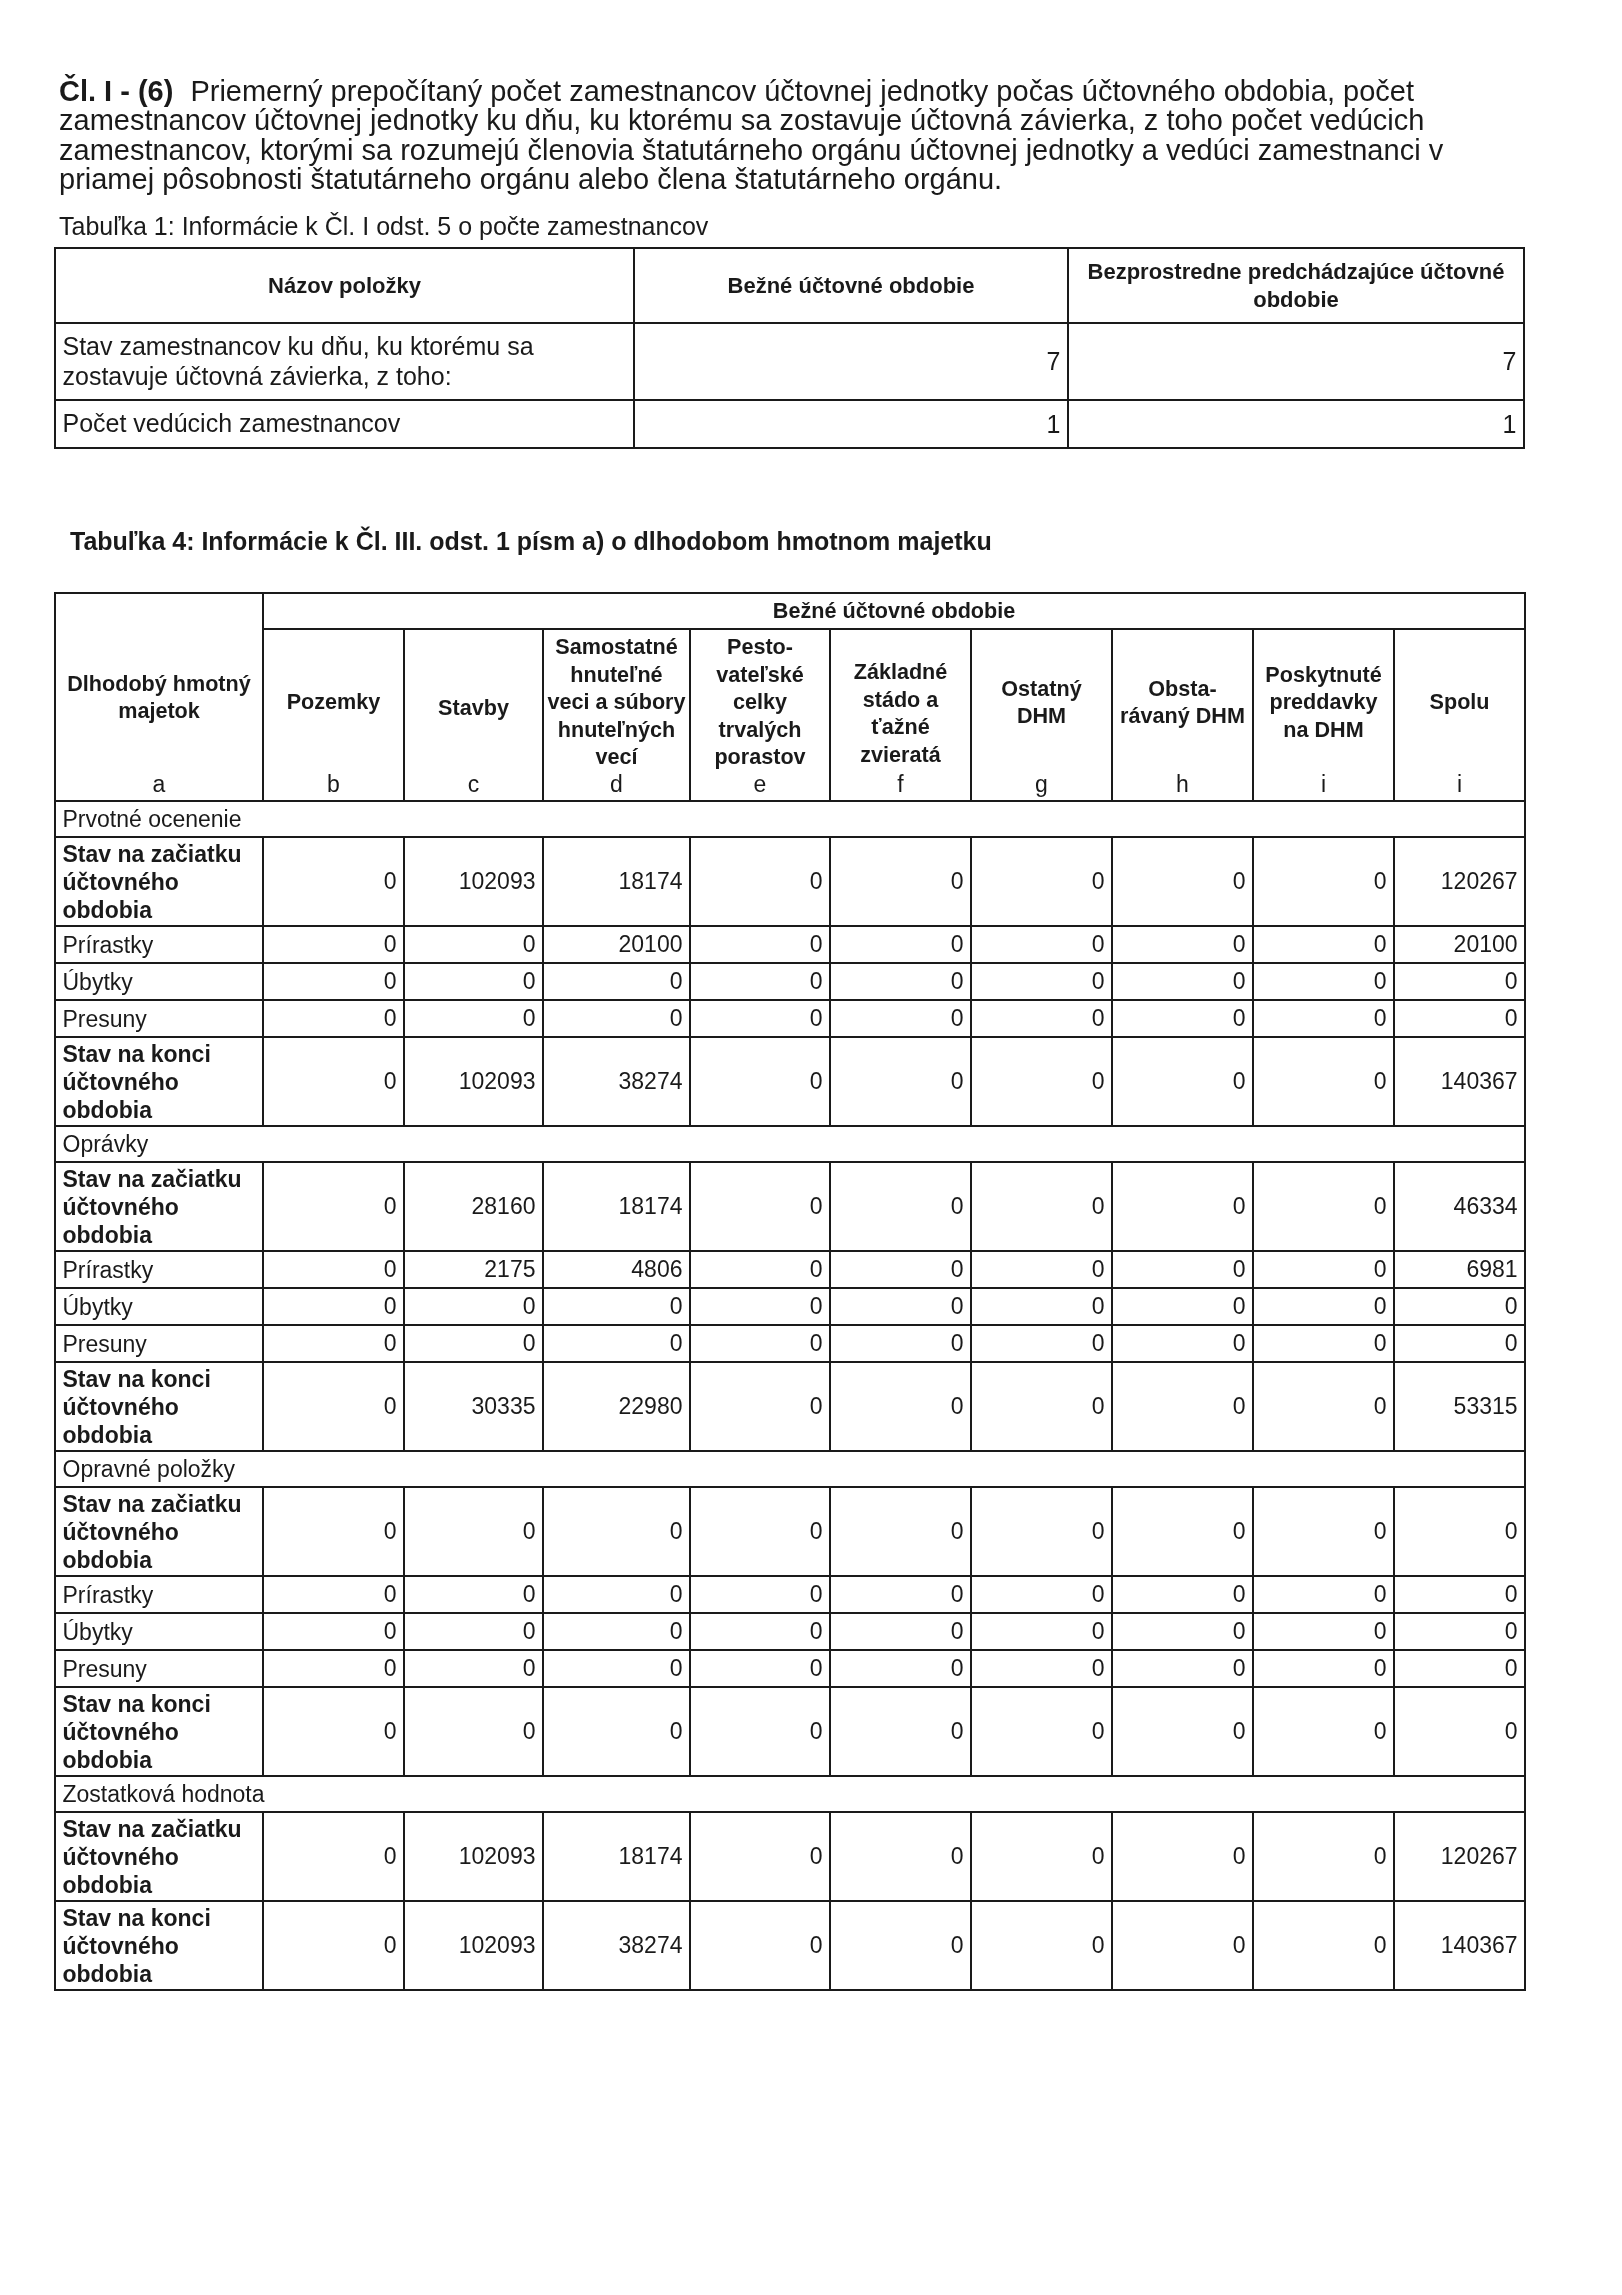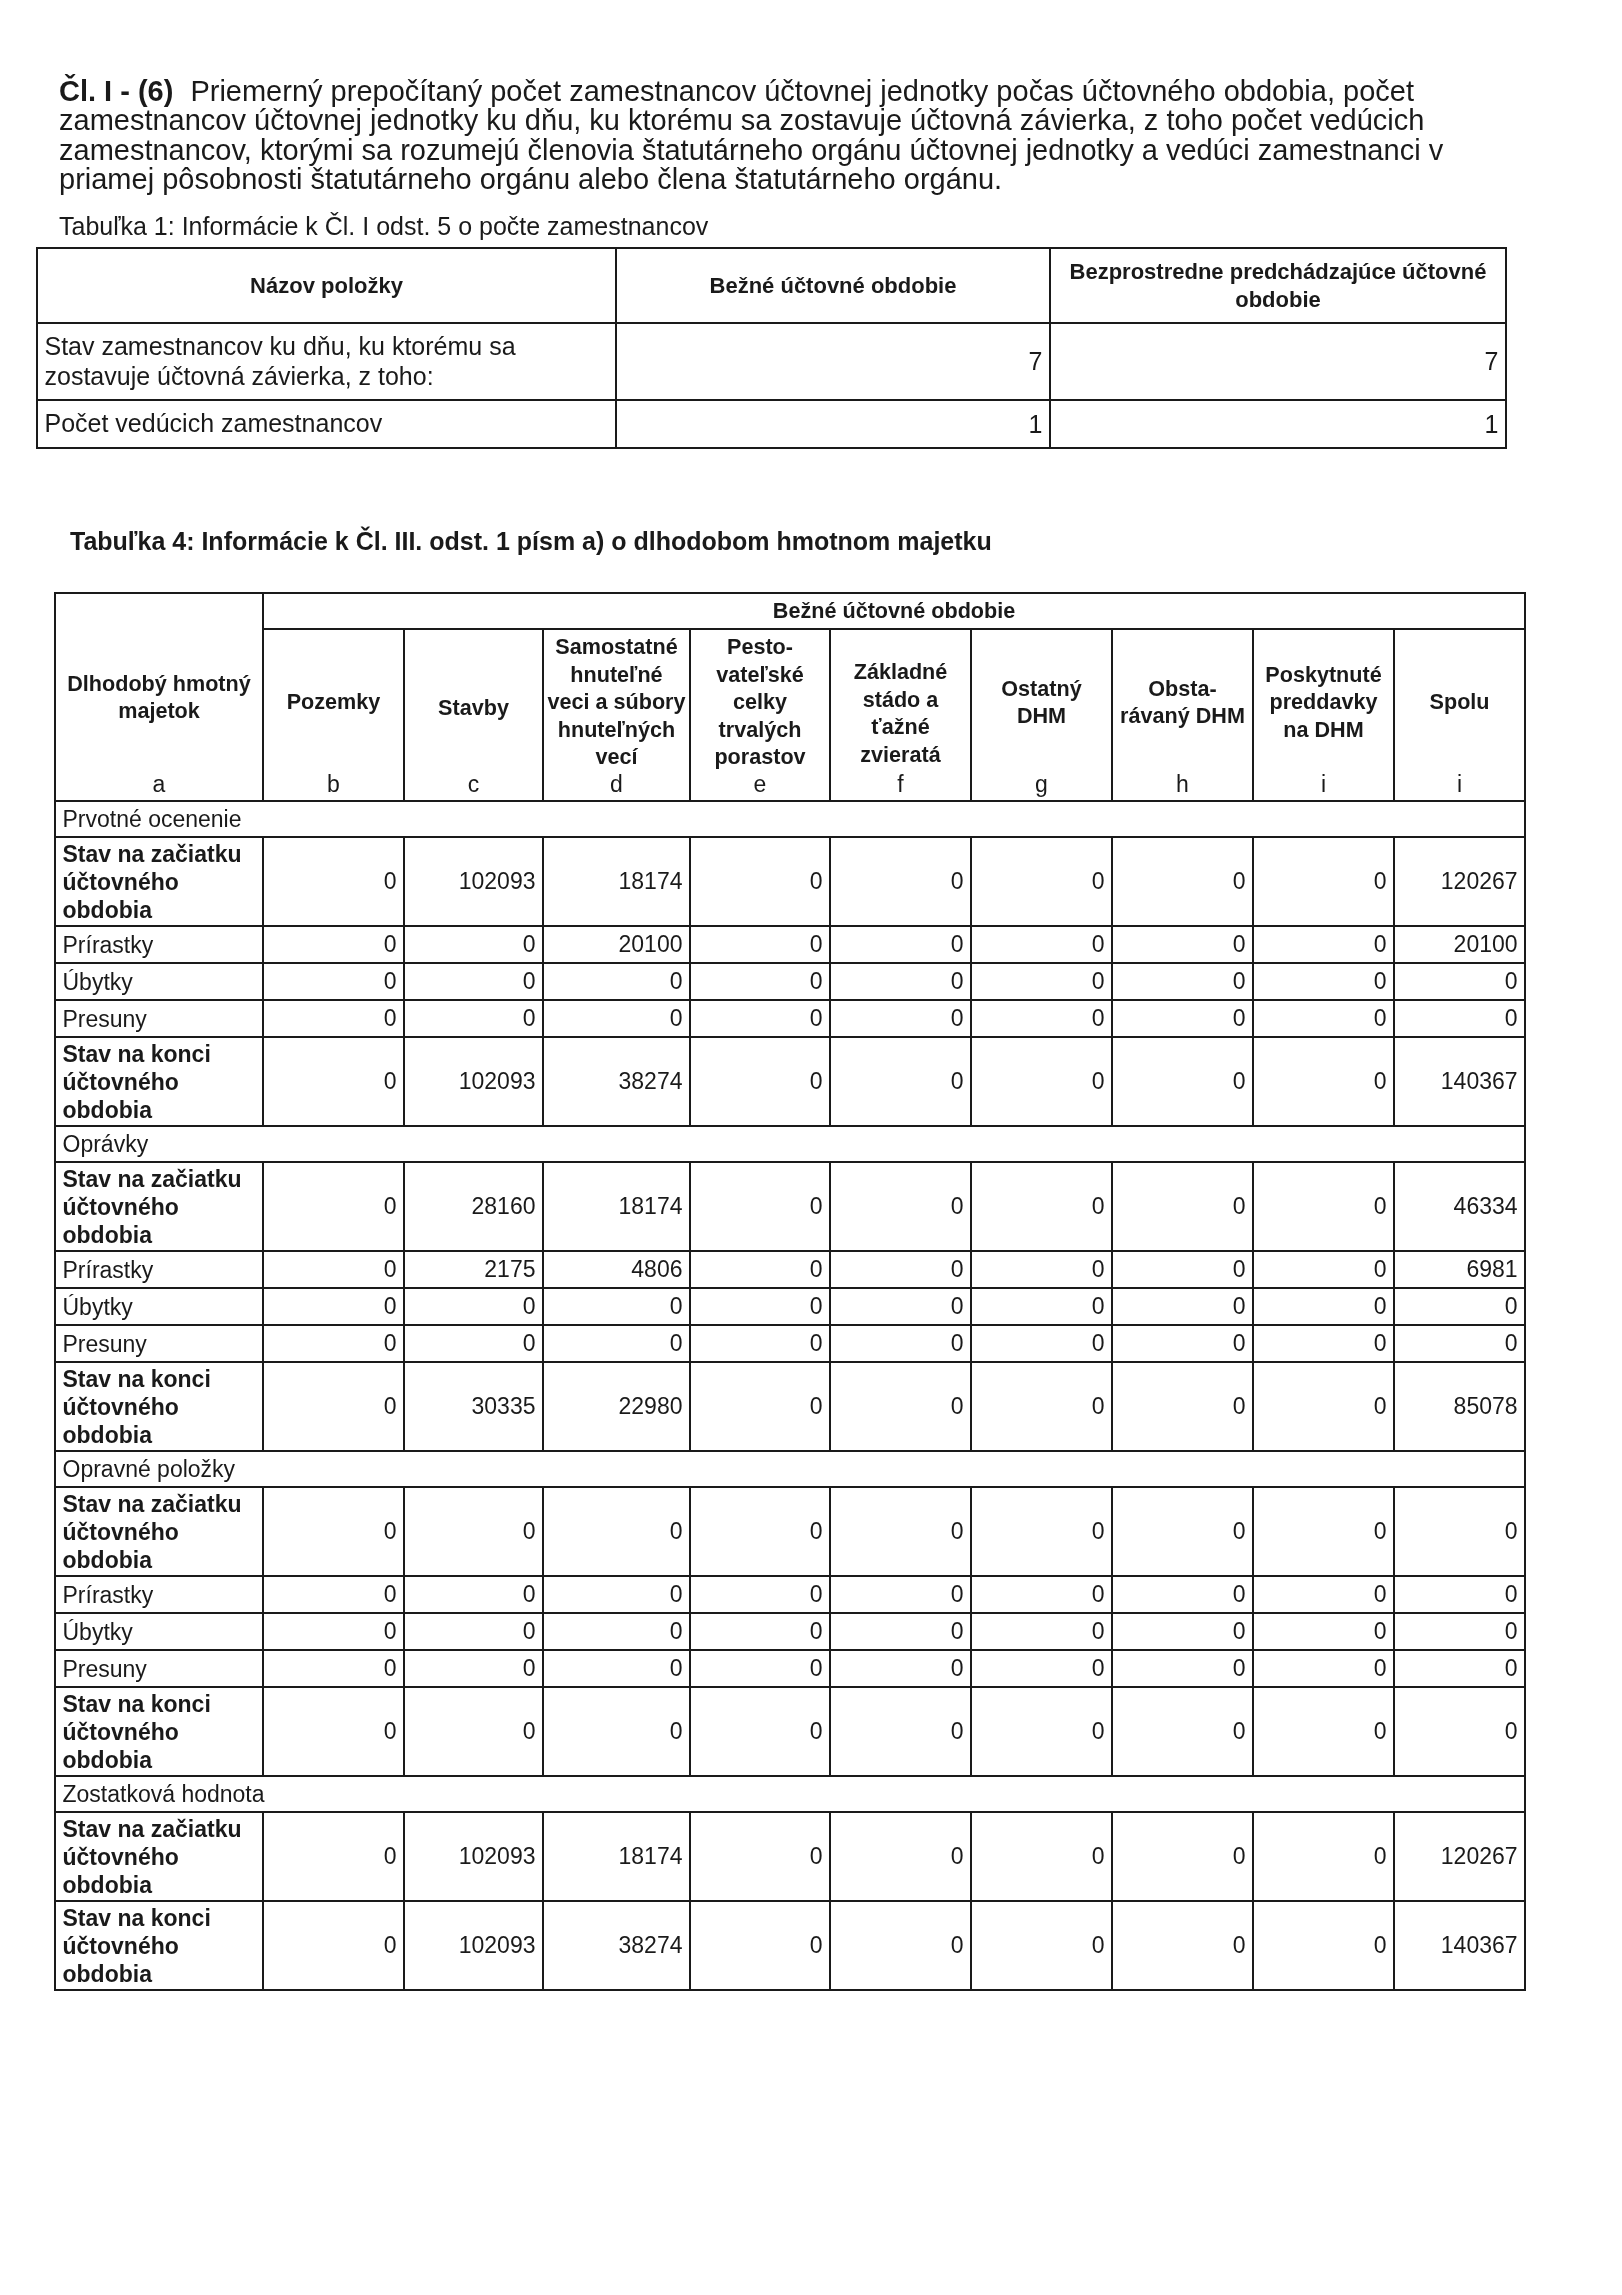--- a/index.html
+++ b/index.html
@@ -4,21 +4,21 @@
 <style>
   html, body { margin: 0; padding: 0; background: #ffffff; }
   body { width: 1623px; height: 2295px; position: relative; overflow: hidden;
          font-family: "Liberation Sans", sans-serif; color: #1a1a1a; }
   .para { position: absolute; left: 59px; top: 77px; width: 1407px;
           font-size: 29px; line-height: 29.4px; }
   .para .lead { font-weight: bold; margin-right: 17px; }
   .t1caption { position: absolute; left: 59px; top: 212px; font-size: 25px; line-height: 29.4px; }
   table { border-collapse: collapse; position: absolute; table-layout: fixed; }
   td, th { border: 2px solid #1a1a1a; padding: 0 6.5px; }
-  #t1 { left: 36px; top: 247px; width: 1469px; font-size: 25px; }
+  #t1 { left: 54px; top: 247px; width: 1469px; font-size: 25px; }
   #t1 th { font-weight: bold; font-size: 22px; text-align: center; height: 73px; line-height: 27.5px; }
   #t1 td.label { text-align: left; line-height: 29.4px; }
   #t1 td.num { text-align: right; }
   #t1 tr.r1 td { height: 46px; }
   #t1 tr.r2 td { height: 75px; }
   #t1 tr.r3 td { height: 46px; }
   .t4caption { position: absolute; left: 70px; top: 527px; font-size: 25px; font-weight: bold; text-align: center; }
   #t4 { left: 54px; top: 592px; width: 1469px; font-size: 23px; }
   #t4 th { font-weight: bold; font-size: 21.6px; text-align: center; line-height: 27.5px; padding: 0 2.6px; }
   #t4 th.period { height: 34px; }
@@ -247,21 +247,21 @@
       <tr class="tall">
         <td class="rl bold">Stav na konci účtovného obdobia</td>
         <td class="n">0</td>
         <td class="n">30335</td>
         <td class="n">22980</td>
         <td class="n">0</td>
         <td class="n">0</td>
         <td class="n">0</td>
         <td class="n">0</td>
         <td class="n">0</td>
-        <td class="n">85078</td>
+        <td class="n">53315</td>
       </tr>
       <tr>
         <td colspan="10" class="section">Opravné položky</td>
       </tr>
       <tr class="tall">
         <td class="rl bold">Stav na začiatku účtovného obdobia</td>
         <td class="n">0</td>
         <td class="n">0</td>
         <td class="n">0</td>
         <td class="n">0</td>

